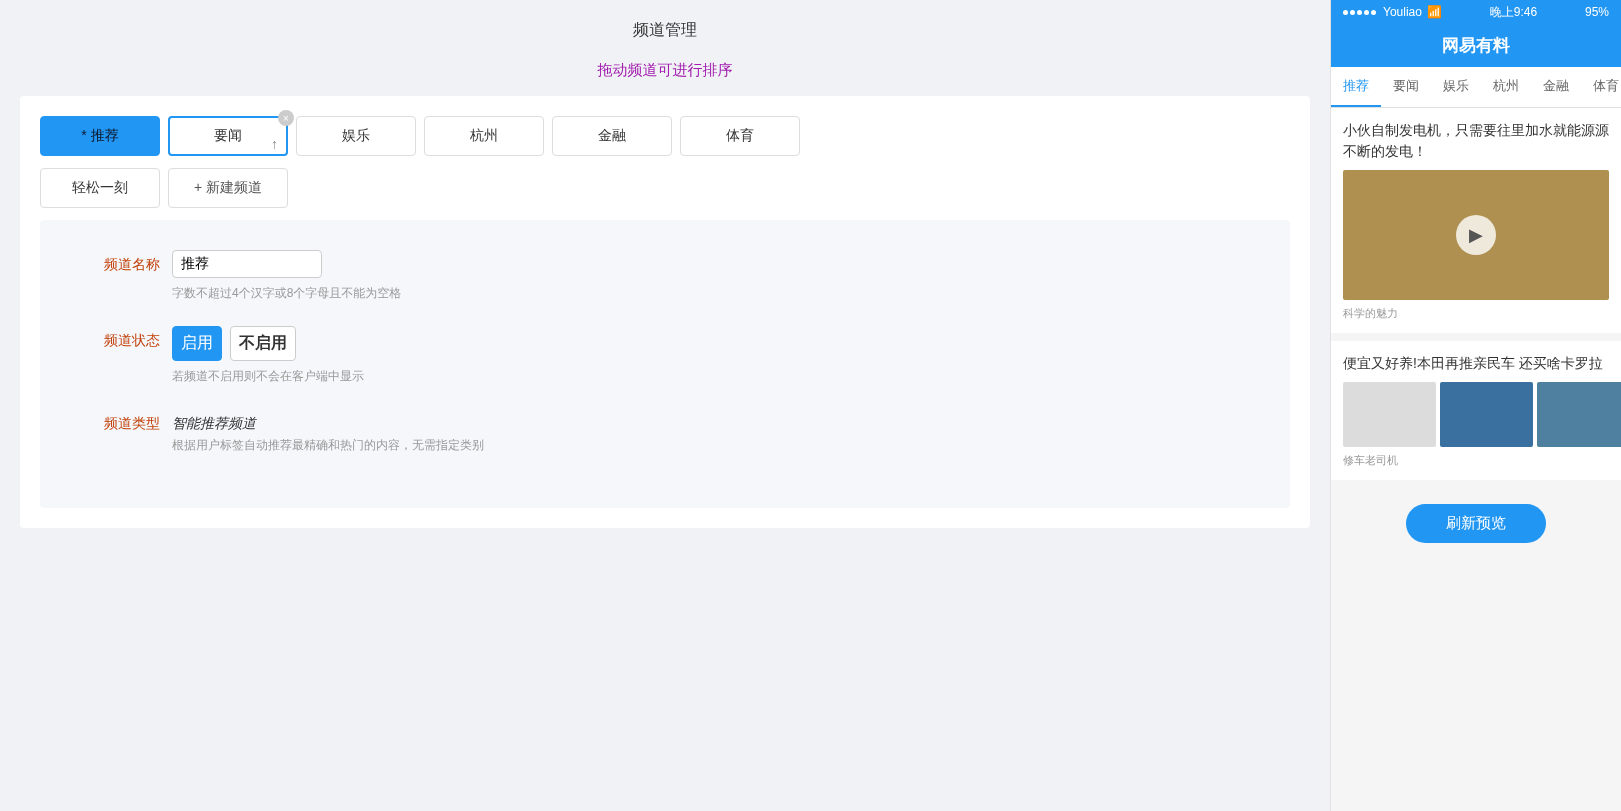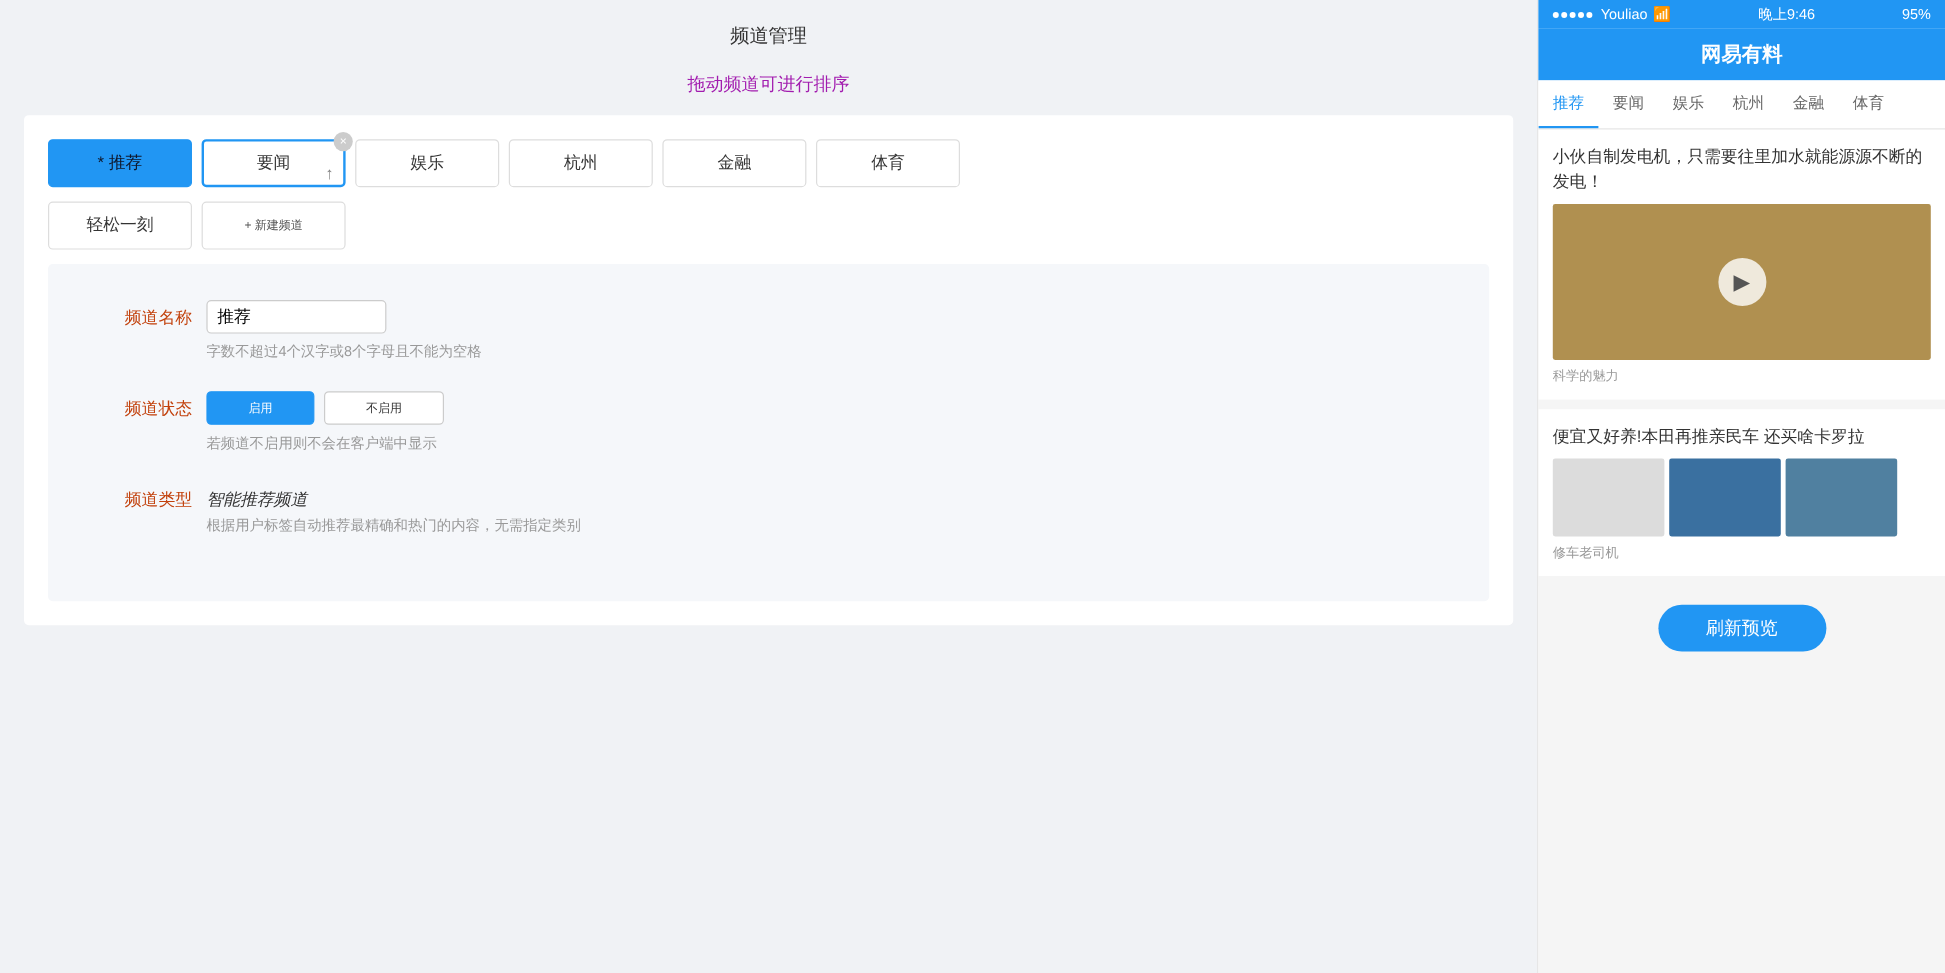--- a/index.html
+++ b/index.html
@@ -59,48 +59,48 @@
     }
 
     .add-tab {
       min-width: 120px;
       height: 40px;
       display: flex;
       align-items: center;
       justify-content: center;
       border: 1px solid #ddd;
       border-radius: 4px;
-      font-size: 10px;
+      font-size: 14px;
       color: #555;
       cursor: pointer;
       background: #fff;
       gap: 4px;
     }
 
     
     .detail-box { background: #f5f7fa; border-radius: 4px; padding: 30px 40px; }
 
     .form-row { display: flex; align-items: flex-start; margin-bottom: 24px; }
     .form-label { width: 80px; font-size: 14px; color: #c2410c; padding-top: 6px; text-align: right; margin-right: 12px; flex-shrink: 0; }
     .form-content { flex: 1; }
 
     .form-input { border: 1px solid #ccc; border-radius: 4px; padding: 5px 8px; font-size: 14px; width: 150px; outline: none; }
     .form-hint { font-size: 12px; color: #999; margin-top: 7px; }
 
     .btn-group { display: flex; gap: 8px; }
-    .btn { padding: 6px 34px; border-radius: 4px; font-size: 10px; cursor: pointer; border: 1px solid #ddd; }
+    .btn { padding: 6px 8px; border-radius: 4px; font-size: 16px; cursor: pointer; border: 1px solid #ddd; }
     .btn-primary { background: #2196F3; color: #fff; border-color: #2196F3; }
-    .btn-default { background: #fff; color: #333; border-color: #ccc; }
+    .btn-default { background: #fff; color: #333; border-color: #ccc; font-weight: bold; }
 
     .channel-type-text { font-size: 14px; color: #333; padding-top: 6px; font-style: italic; }
     .channel-type-hint { font-size: 12px; color: #999; margin-top: 4px; }
 
     
     .right-panel {
-      width: 340px;
+      width: 291px;
       background: #fff;
       border-left: 1px solid #e0e0e0;
       display: flex;
       flex-direction: column;
       flex-shrink: 0;
     }
 
     .phone-status-bar {
       background: #2196F3;
       color: #fff;

